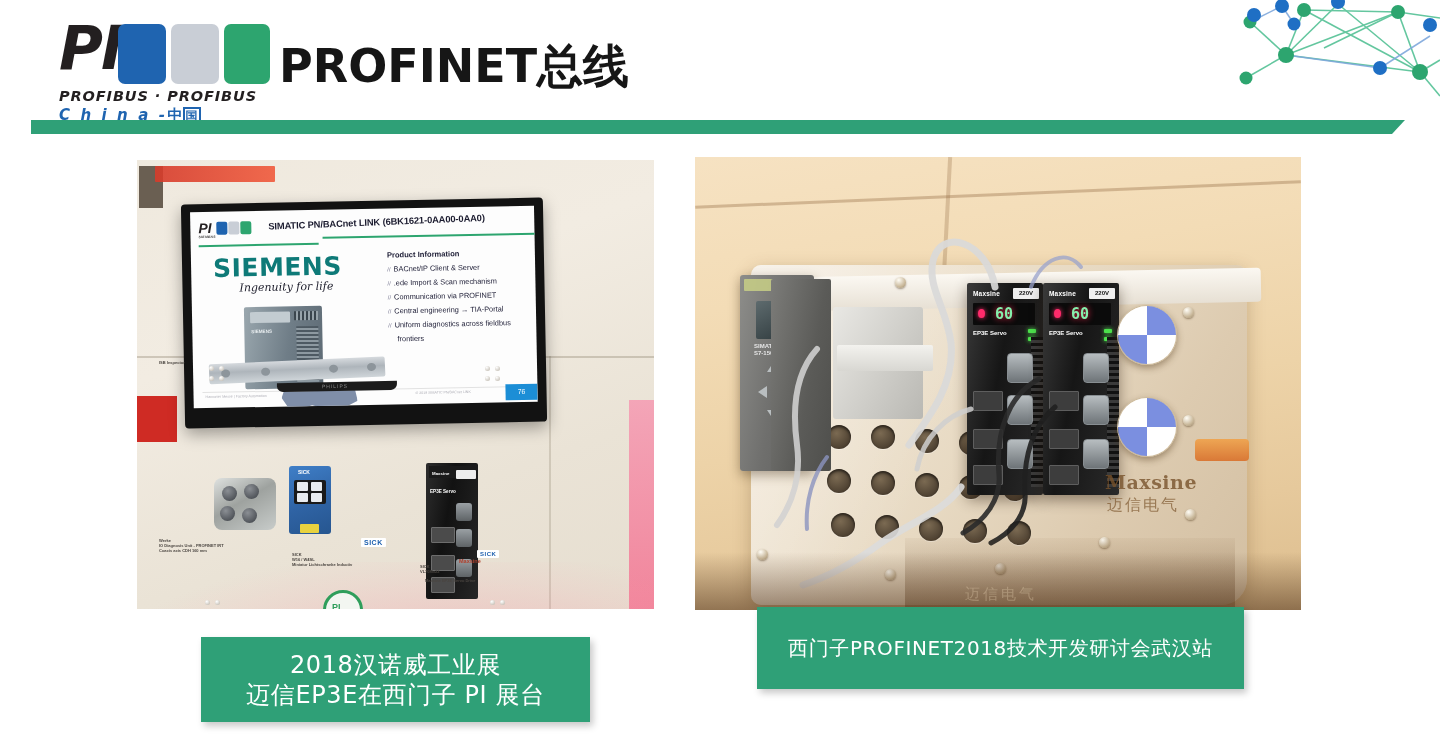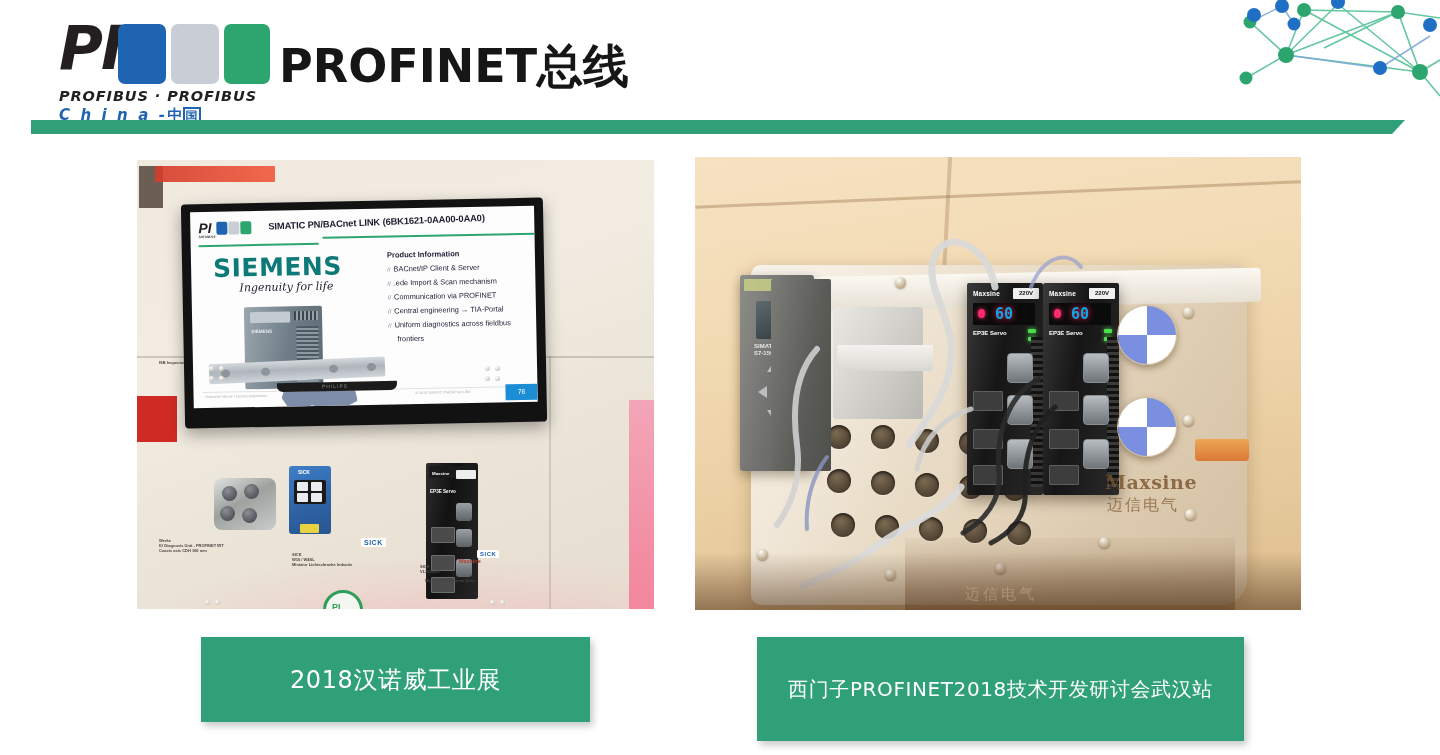--- a/index.html
+++ b/index.html
@@ -193,21 +193,21 @@
      box-shadow:0 5px 14px rgba(40,25,10,.45);}
   #rp-servo1{left:272px;}
   #rp-servo2{left:348px;}
   .rp-servo-brand{position:absolute;left:6px;top:7px;font-size:6.5px;color:#fff;font-weight:bold;letter-spacing:.2px;}
   .rp-servo-v{position:absolute;left:46px;top:5px;width:26px;height:11px;background:#efefef;border-radius:1px;}
   .rp-servo-v span{display:block;text-align:center;line-height:11px;font-size:6px;color:#111;font-weight:bold;}
   .rp-servo-disp{position:absolute;left:6px;top:20px;width:62px;height:22px;background:#0b0b0b;border-radius:1px;}
   .rp-servo-disp .dot{position:absolute;left:5px;top:6px;width:7px;height:9px;border-radius:50%;
      background:#ff2b6b;box-shadow:0 0 5px #ff2b6b;}
   .rp-servo-disp .num{position:absolute;left:22px;top:1px;font-size:15px;line-height:20px;
-     color:#0ea5e9;font-weight:bold;font-family:"DejaVu Sans Mono","Liberation Mono",monospace;
+     color:#86efac;font-weight:bold;font-family:"DejaVu Sans Mono","Liberation Mono",monospace;
      text-shadow:0 0 6px rgba(255,40,80,.95);}
   .rp-servo-ep{position:absolute;left:6px;top:47px;font-size:6px;color:#fff;font-weight:bold;}
   .rp-servo-led{position:absolute;right:7px;width:8px;height:4px;border-radius:1px;background:#4ce04c;box-shadow:0 0 4px #4ce04c;}
   .rp-servo-dsub{position:absolute;left:40px;width:24px;height:28px;border-radius:4px;
      background:linear-gradient(180deg,#b7bdc0,#6e7478);border:1px solid #888e92;}
   .rp-servo-port{position:absolute;left:6px;width:28px;height:18px;background:#3d3d3d;border:1px solid #5e5e5e;border-radius:1px;}
   .rp-servo-side{position:absolute;right:0;top:54px;width:12px;height:150px;
      background:repeating-linear-gradient(180deg,#111 0 3px,#3b3b3b 3px 6px);}
   
   #rp-cables{position:absolute;inset:0;}
@@ -229,21 +229,21 @@
      background:linear-gradient(180deg,rgba(120,80,40,.05),rgba(95,62,30,.42));}
   #rp-reftext{position:absolute;left:270px;bottom:6px;font-size:15px;color:rgba(225,205,175,.35);letter-spacing:3px;}
 
   
   .caption{
     position:absolute;background:#2fa077;color:#ffffff;
     display:flex;flex-direction:column;align-items:center;justify-content:center;
     box-shadow:3px 4px 7px rgba(0,0,0,.22);
   }
   #caption-left{left:201px;top:637px;width:389px;height:85px;}
-  #caption-right{left:757px;top:637px;width:487px;height:104px;}
+  #caption-right{left:757px;top:607px;width:487px;height:82px;}
   .cap-line{font-size:24px;line-height:30px;letter-spacing:.6px;white-space:nowrap;
      font-family:"DejaVu Sans","Liberation Sans",sans-serif;}
   #caption-right .cap-line{font-size:20px;}
 </style>
 </head>
 <body>
 
 <div id="header">
 
   <div id="pi-logo">
@@ -561,17 +561,18 @@
   <div id="rp-maxsine">Maxsine</div>
   <div id="rp-maxsine-cn">迈信电气</div>
   <div id="rp-orange"></div>
   <div id="rp-refl"></div>
   <div id="rp-darkbottom"></div>
   <div id="rp-reftext">迈信电气</div>
 </div>
 
 <div class="caption" id="caption-left">
   <div class="cap-line">2018汉诺威工业展</div>
+  <div class="cap-line">迈信EP3E在西门子 PI 展台</div>
 </div>
 
 <div class="caption" id="caption-right">
   <div class="cap-line">西门子PROFINET2018技术开发研讨会武汉站</div>
 </div>
 
 </body></html>

